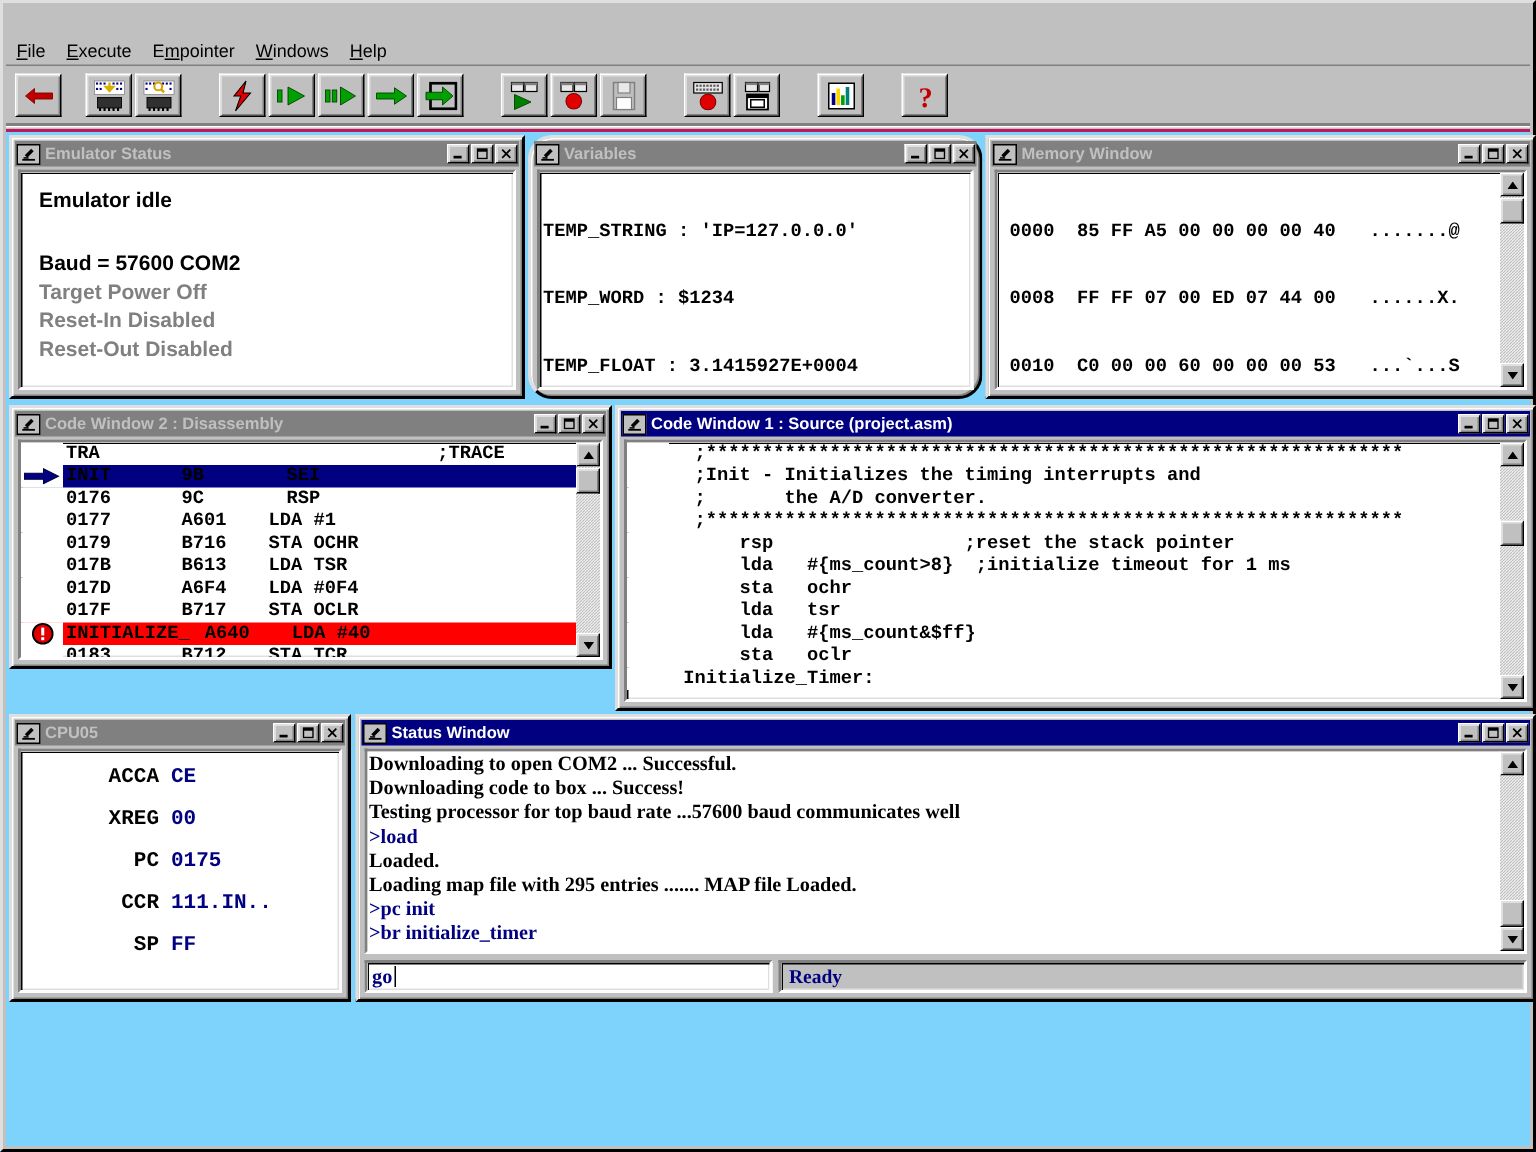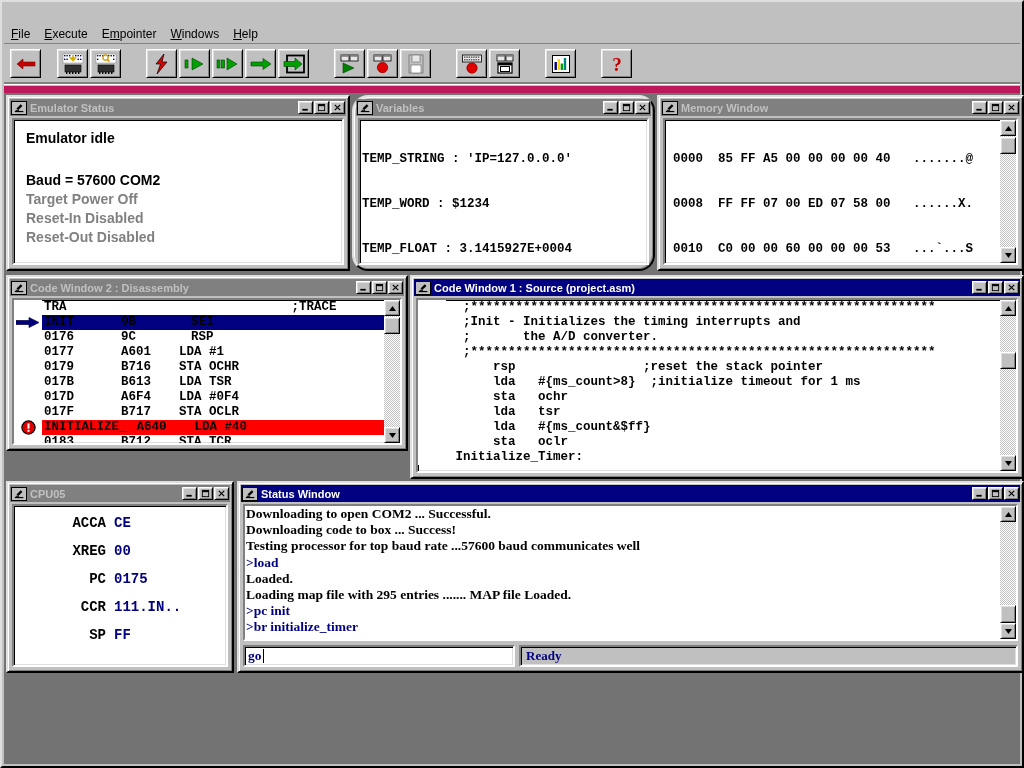--- a/index.html
+++ b/index.html
@@ -90,22 +90,22 @@
     cursor: default;
     flex: 0 0 auto;
   }
   .tbtn svg { display: block; }
   .tsep { width: 14px; flex: 0 0 auto; }
   .tsep.wide { width: 23px; }
 
   
   #mdi {
     position: absolute; left: 2px; top: 84px; right: 2px; bottom: 2px;
-    background: #737373;
-    border-top: 7px solid #be185d;
+    background: #7dd3fc;
+    border-top: 2px solid #be185d;
   }
 
   
   .win {
     position: absolute;
     background: #c0c0c0;
     border: 2px solid;
     border-color: #dfdfdf #000000 #000000 #dfdfdf;
     box-shadow: inset 1px 1px 0 #ffffff, inset -1px -1px 0 #808080;
   }
@@ -597,21 +597,21 @@
           </div>
         <div class="tb-btn">
             <svg width="9" height="9" viewBox="0 0 10 10">
               <path d="M2 2 L8 8 M8 2 L2 8" stroke="#000" stroke-width="1.3"></path>
             </svg>
           </div>
       </div>
       <div class="client">
         <div class="mono" style="padding:2px 0 0 8px;">
           <div><span>0000</span>  <span>85 FF A5 00 00 00 00 40</span>   <span>.......@</span></div>
-          <div><span>0008</span>  <span>FF FF 07 00 ED 07 58 00</span>   <span>......X.</span></div>
+          <div><span>0008</span>  <span>FF FF 07 00 ED 07 44 00</span>   <span>......X.</span></div>
           <div><span>0010</span>  <span>C0 00 00 60 00 00 00 53</span>   <span>...`...S</span></div>
           
           
           
           
           
           
         </div>
         <div class="vsb">
           <div class="arrbtn up">

